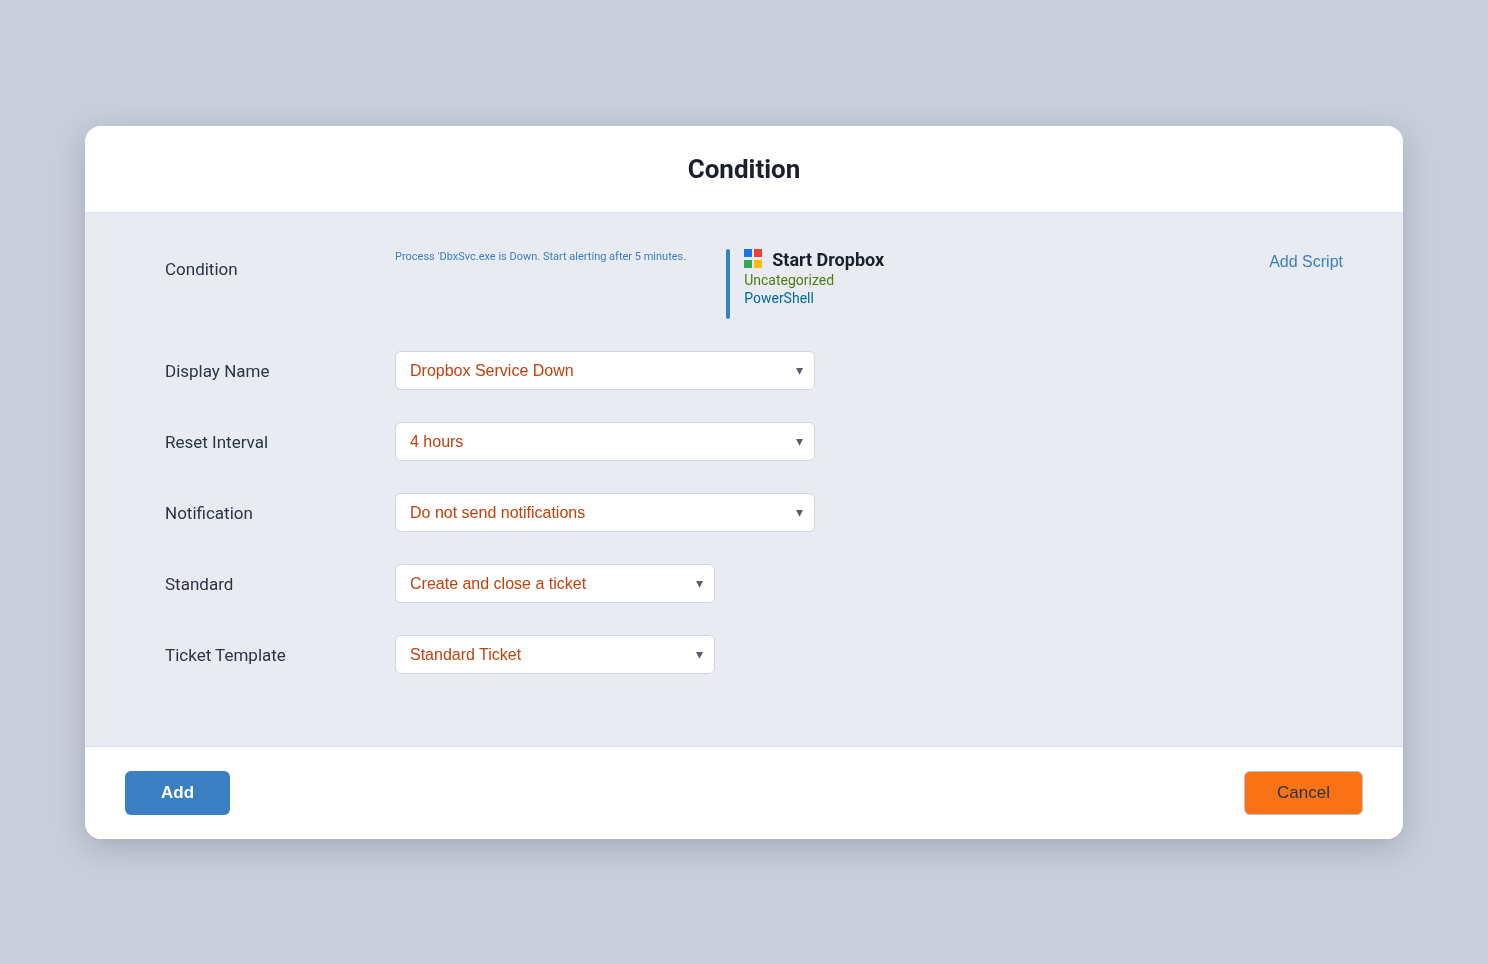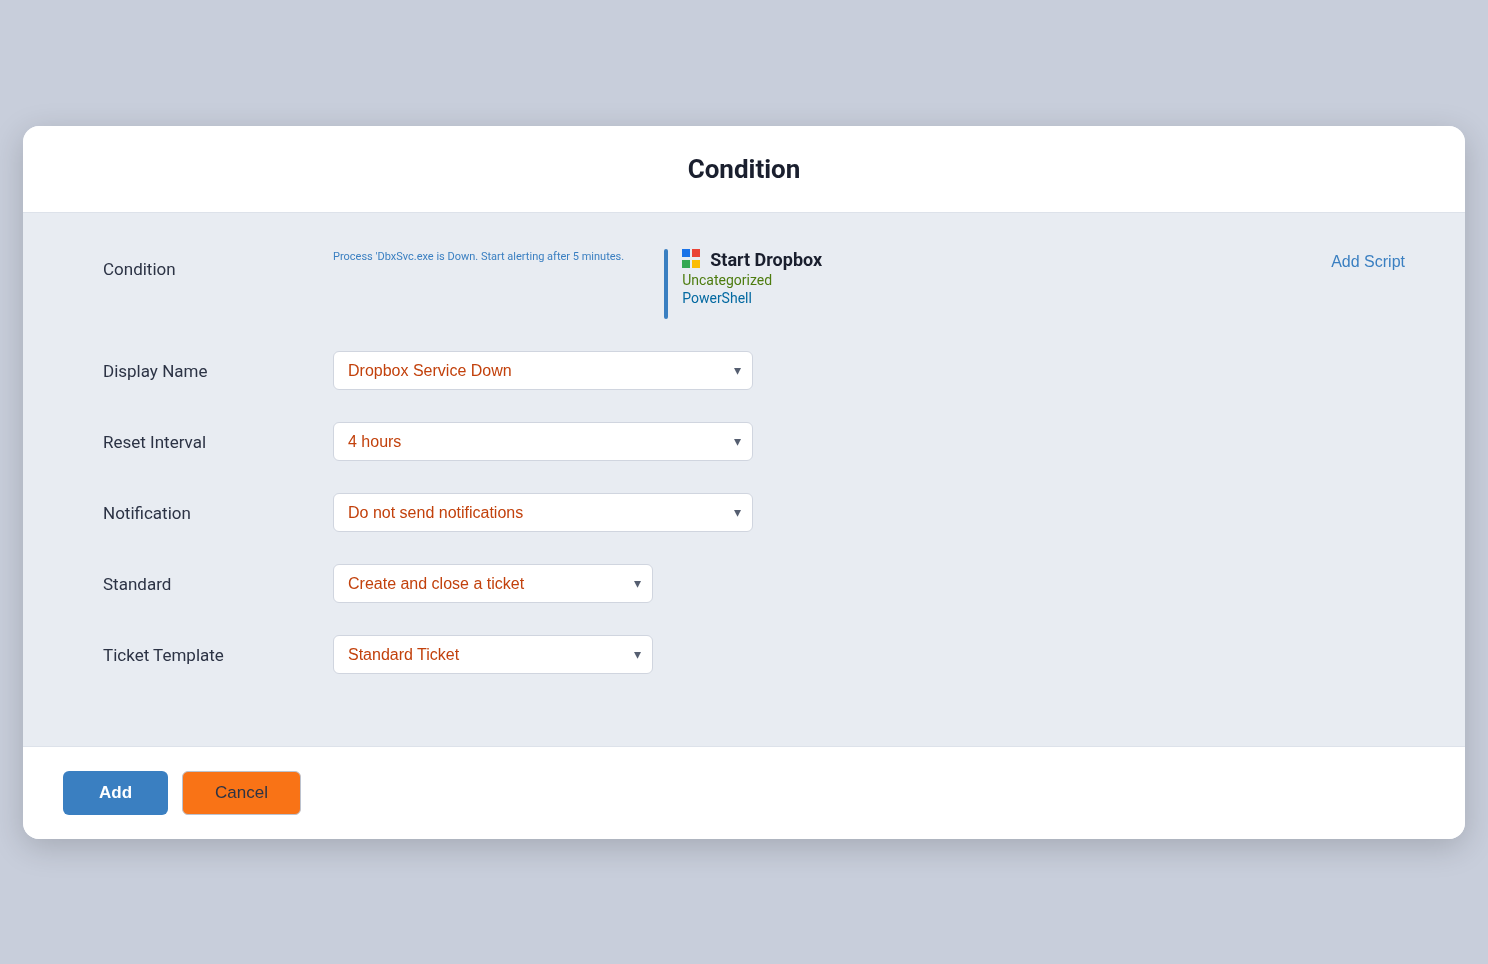--- a/index.html
+++ b/index.html
@@ -11,21 +11,21 @@
     body {
       background-color: #c8cedb;
       display: flex;
       align-items: center;
       justify-content: center;
       min-height: 100vh;
       font-family: -apple-system, BlinkMacSystemFont, 'Segoe UI', Roboto, Helvetica, Arial, sans-serif;
     }
 
     .modal-wrapper {
-      width: 1442px;
+      width: 1318px;
       background: #e8ecf2;
       border-radius: 16px;
       overflow: hidden;
       box-shadow: 0 8px 32px rgba(0,0,0,0.18);
     }
 
     .modal-header {
       background: #ffffff;
       padding: 28px 40px;
       text-align: center;
@@ -186,21 +186,21 @@
     }
 
     .ticket-template-select select {
       width: 320px;
     }
 
     .modal-footer {
       background: #ffffff;
       padding: 24px 40px;
       display: flex;
-      justify-content: flex-start;
+      justify-content: space-between;
       align-items: center;
       gap: 14px;
       border-top: 1px solid #dde2ea;
     }
 
     .btn-add {
       background: #3a7fc1;
       color: #ffffff;
       border: none;
       border-radius: 6px;

